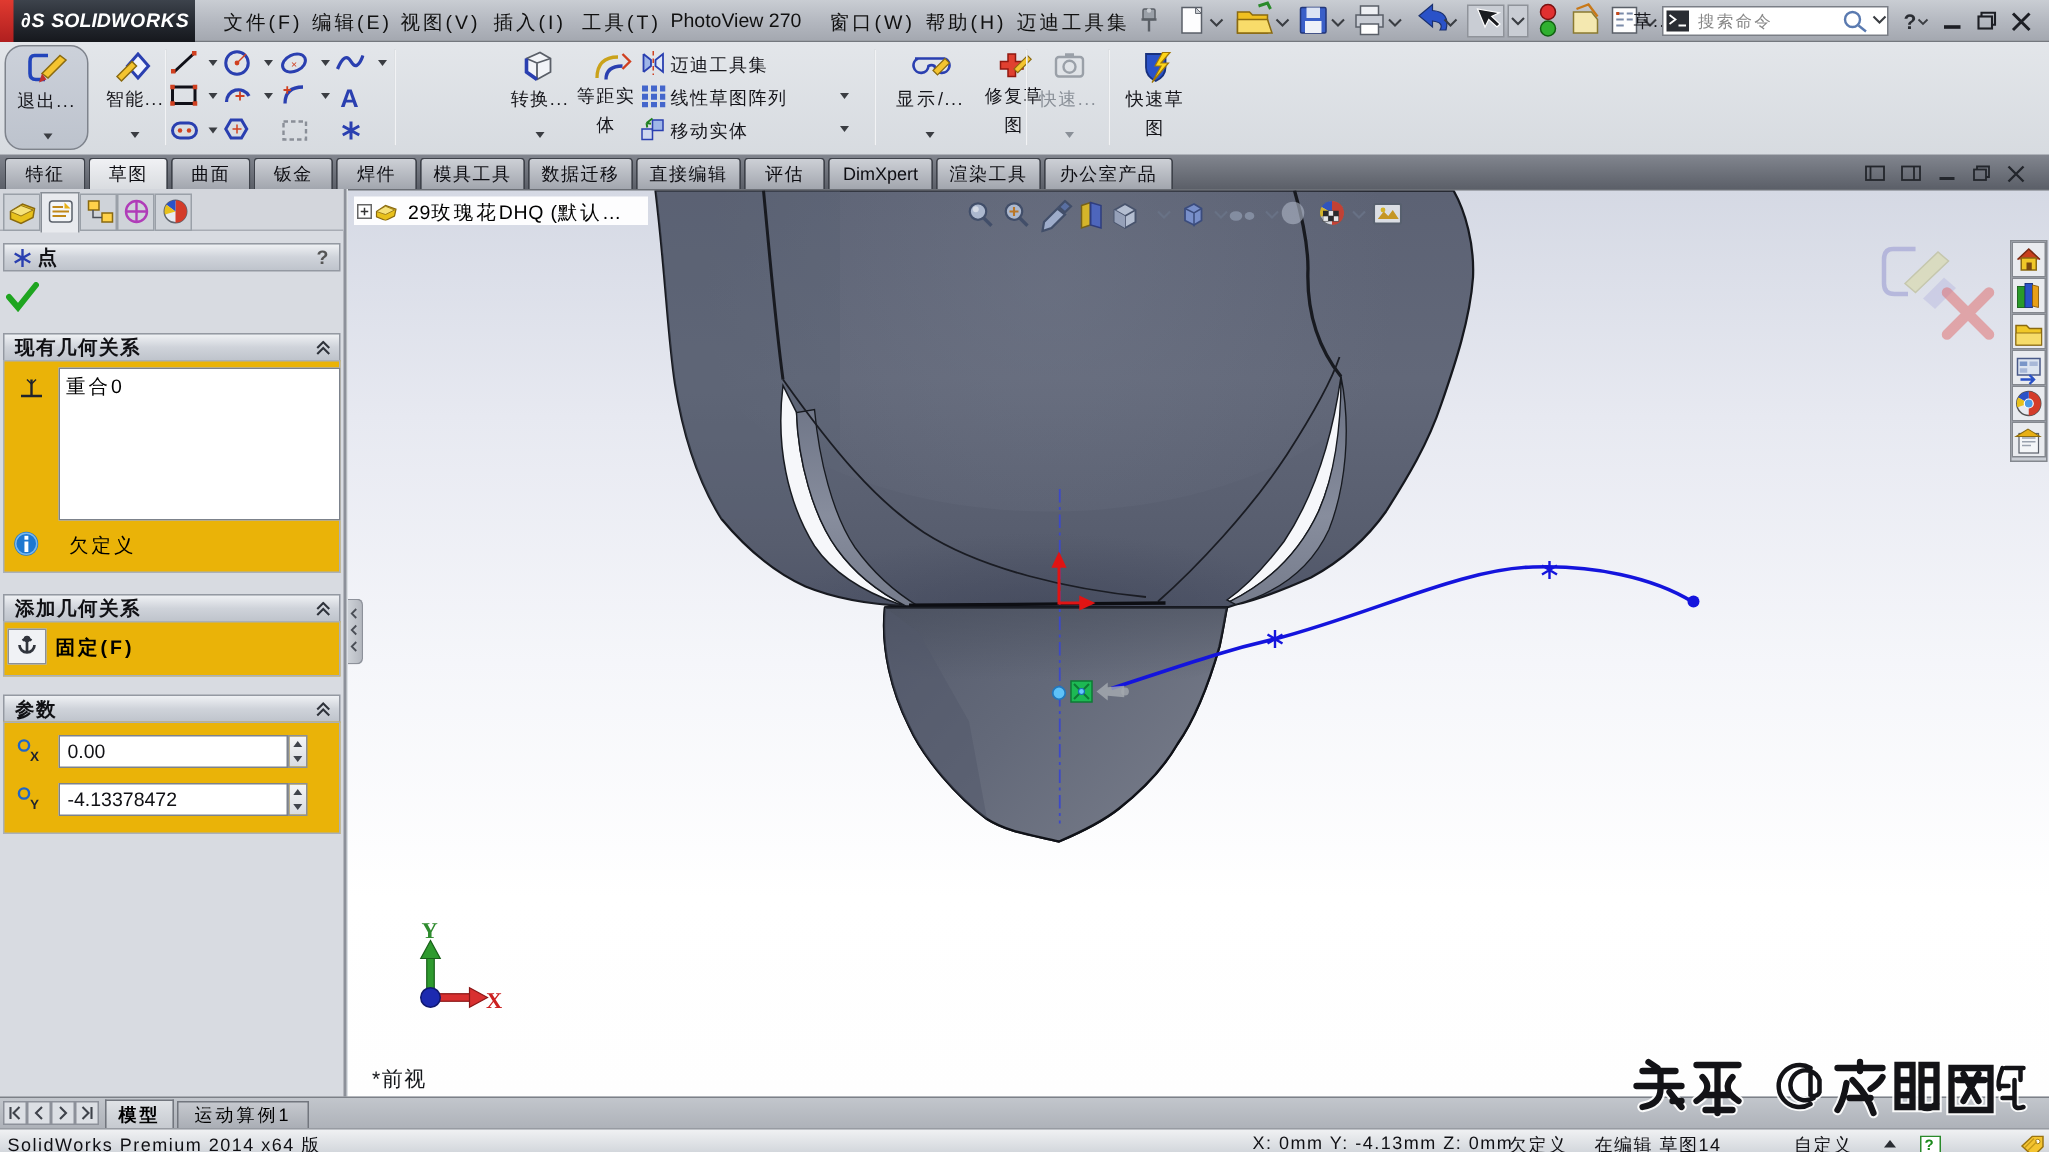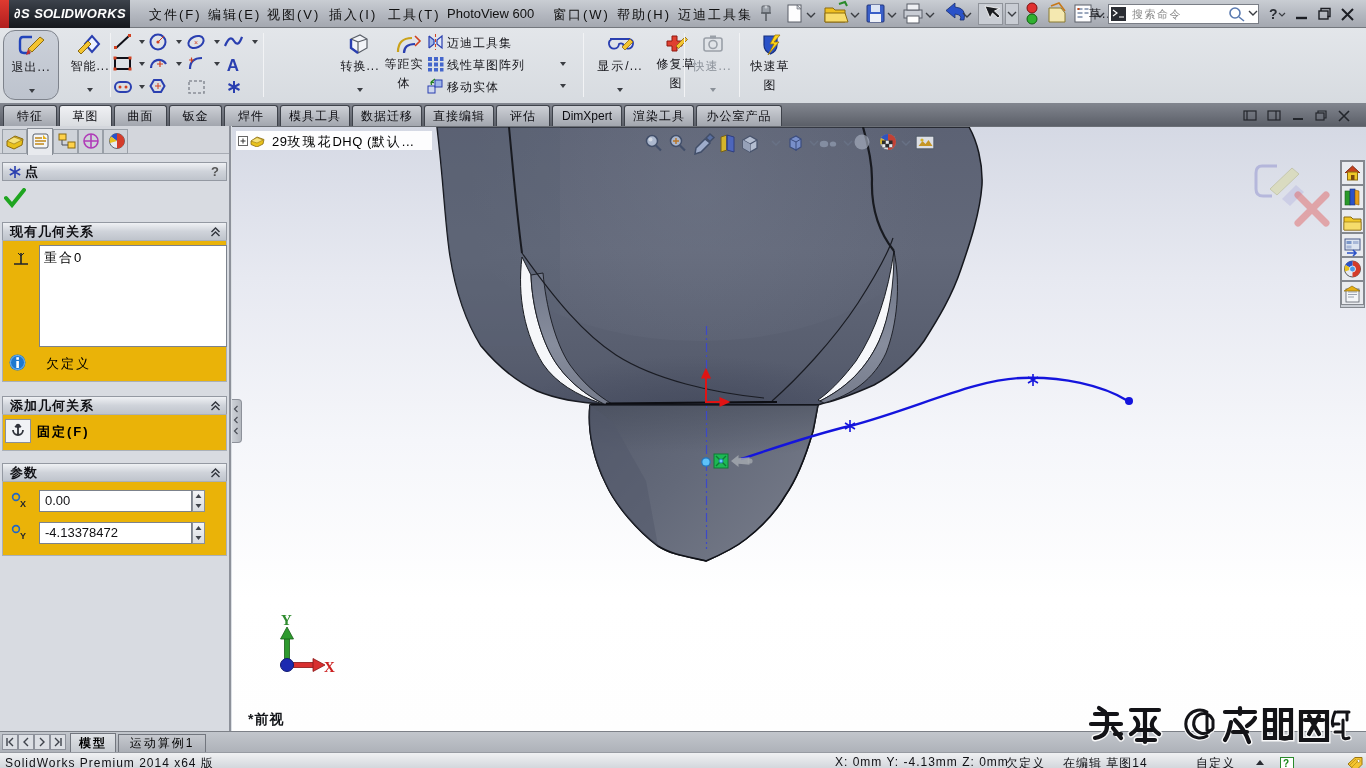--- a/index.html
+++ b/index.html
@@ -38,21 +38,21 @@
 <div class="abs" id="title">
  <div class="abs" id="logo">
       <div class="abs red"></div>
       <div class="abs txt" style="white-space:nowrap">∂S <span style="letter-spacing:0">SOLID</span><span style="font-weight:bold">WORKS</span></div>
     </div>
  <span class="abs menu cjk" style="left:149px">文件(F)</span>
  <span class="abs menu cjk" style="left:208px">编辑(E)</span>
  <span class="abs menu cjk" style="left:267px">视图(V)</span>
  <span class="abs menu cjk" style="left:329px">插入(I)</span>
  <span class="abs menu cjk" style="left:388px">工具(T)</span>
- <span class="abs menu" style="left:447px">PhotoView 600</span>
+ <span class="abs menu" style="left:447px">PhotoView 270</span>
  <span class="abs menu cjk" style="left:553px">窗口(W)</span>
  <span class="abs menu cjk" style="left:617px">帮助(H)</span>
  <span class="abs menu cjk" style="left:678px">迈迪工具集</span>
  <svg class="abs" id="qat" style="left:755px;top:0" width="611" height="28" viewBox="0 0 611 28">
   <g>
         <rect x="7" y="6" width="8" height="7" rx="1" fill="#9aa0a8" stroke="#5a5f66"></rect>
         <path d="M6 13 h10 M11 13 v8" stroke="#5a5f66" stroke-width="1.6"></path>
         <circle cx="11" cy="7" r="1.5" fill="#c8ccd2"></circle>
       </g>
   <g>
@@ -607,21 +607,21 @@
   <path d="M46 34 L74 62 M74 34 L46 62"></path>
  </g>
 </svg>
 
 <div class="abs" style="left:0;top:272px;width:10px;height:44px;background:linear-gradient(90deg,#cdd1d7,#b5b9c0);border:1px solid #8d919a;border-left:none;border-radius:0 4px 4px 0">
  <svg width="8" height="40" viewBox="0 0 8 40">
         <path d="M5.5 6 l-3 3 3 3 M5.5 17 l-3 3 3 3 M5.5 28 l-3 3 3 3" fill="none" stroke="#4a4e56" stroke-width="1.2"></path>
       </svg>
 </div>
 
-<span class="abs" style="left:16px;top:584px;font-size:14px;font-weight:bold;color:#14161a;letter-spacing:1px">*前视</span>
+<span class="abs" style="left:16px;top:584px;font-size:14px;font-weight:normal;color:#14161a;letter-spacing:1px">*前视</span>
 </div>
 
 <div class="abs" style="left:1340px;top:160px;width:26px;height:150px">
  <div class="abs" style="left:0;top:0;width:25px;height:148px;background:#c9cdd4;border:1px solid #84888f"></div>
  <svg class="abs" style="left:1px;top:1px" width="23" height="146" viewBox="0 0 23 146">
   <g stroke="#84888f" fill="#e9ebef">
         <rect x="0.5" y="0.5" width="22" height="23"></rect>
         <rect x="0.5" y="24.5" width="22" height="23"></rect>
         <rect x="0.5" y="48.5" width="22" height="23"></rect>
         <rect x="0.5" y="72.5" width="22" height="23"></rect>

